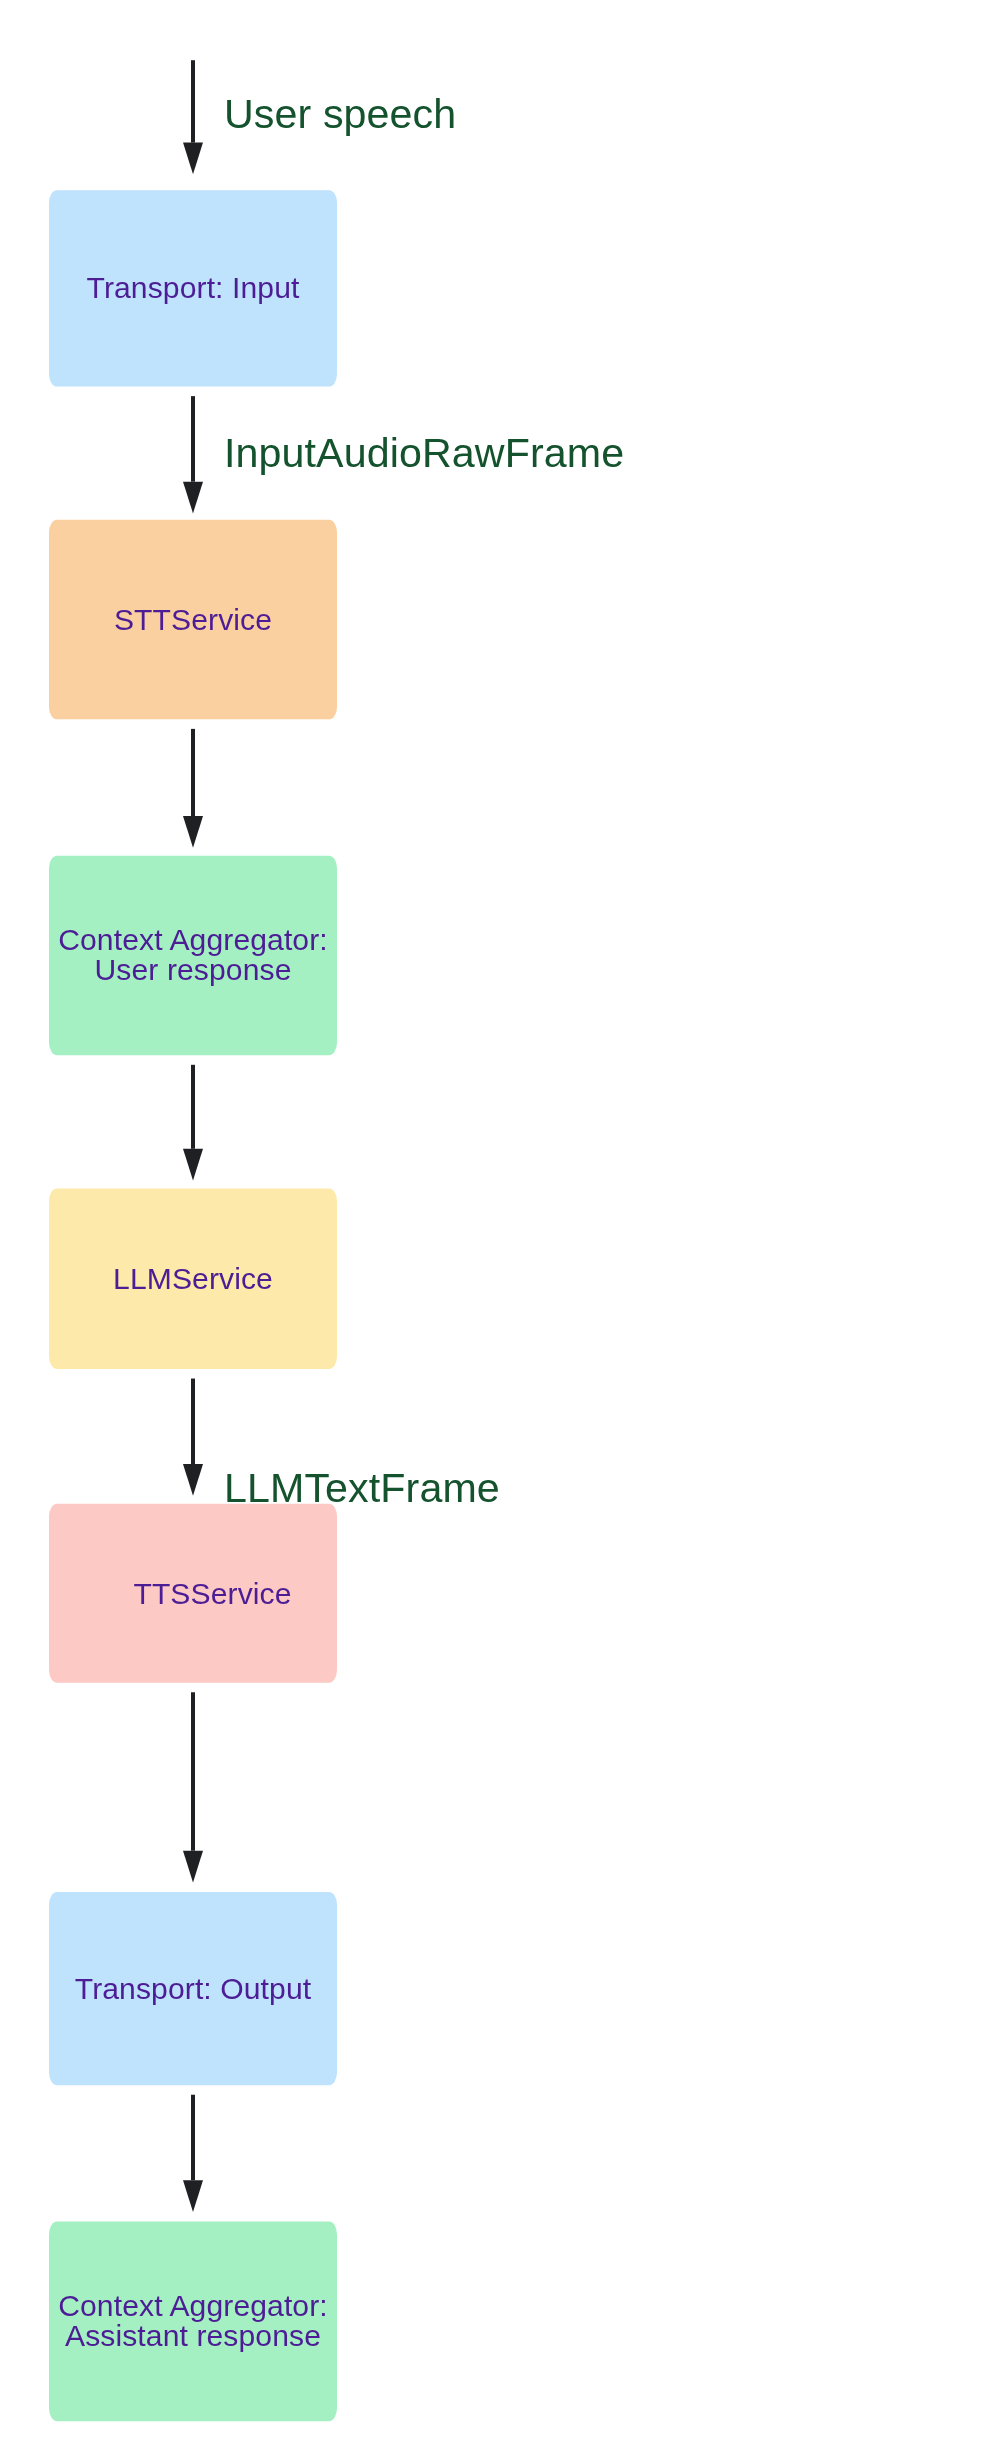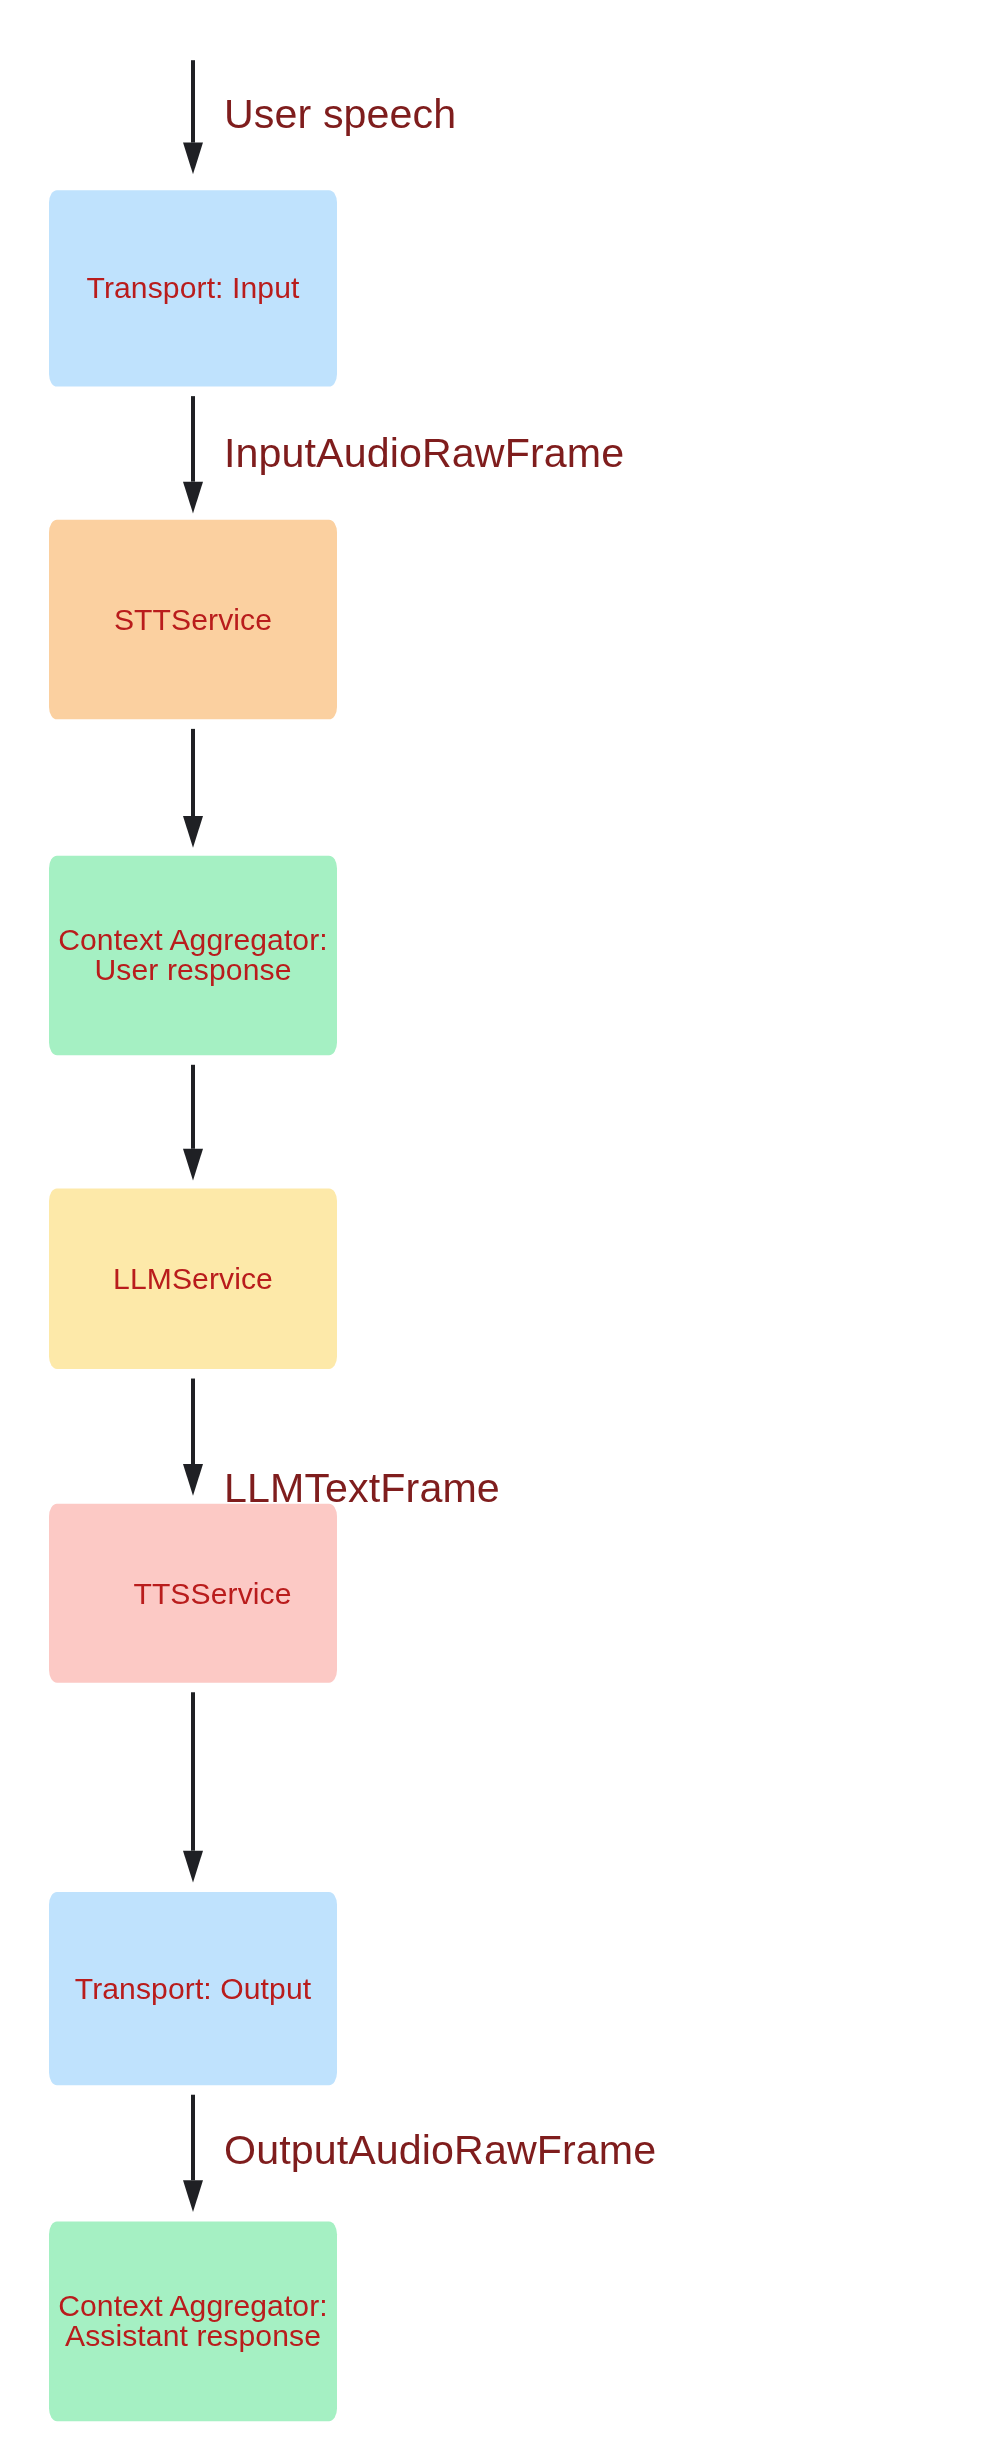--- a/index.html
+++ b/index.html
@@ -32,21 +32,21 @@
     border-radius: 8px;
     display: flex;
     align-items: center;
     justify-content: center;
     text-align: center;
     box-sizing: border-box;
   }
   .node-label {
     font-size: 19px;
     line-height: 30px;
-    color: #b91c1c;
+    color: #4c1d95;
     letter-spacing: 0.1px;
     white-space: pre-line;
     font-family: "Liberation Sans", sans-serif;
   }
 
   .node.blue   { background: #bfe2fd; }
   .node.orange { background: #fbd0a0; }
   .node.green  { background: #a5f0c3; }
   .node.yellow { background: #fde9a9; }
   .node.red    { background: #fcc9c5; }
@@ -73,21 +73,21 @@
     border-right: 10px solid transparent;
     border-top: 20px solid #1f2024;
     margin-left: -3px;
   }
 
   
   .edge-label {
     position: absolute;
     font-size: 26px;
     line-height: 34px;
-    color: #7f1d1d;
+    color: #14532d;
     white-space: pre;
     font-family: "Liberation Sans", sans-serif;
     letter-spacing: 0.1px;
   }
 </style>
 </head>
 <body>
 
 <div id="diagram" style="transform-origin: left top; transform: scale(1, 1.58452); height: 1550px;">
 
@@ -146,20 +146,19 @@
   </div>
 
   <div class="node blue" style="top:1194px; height:122px;">
     <span class="node-label" style="display: inline-block; transform-origin: center center; transform: scale(1, 0.631107); font-size: 30.1058px; line-height: 30px;">Transport: Output</span>
   </div>
 
   <div class="edge" style="top:1322px; height:74px;">
     <div class="stem" style="height:54px;"></div>
     <div class="head" style="top:54px;"></div>
   </div>
-  <div class="edge-label" style="left: 224px; top: 1340px; display: inline-block; transform-origin: left center; transform: scale(1, 0.631107); font-size: 41.1974px; line-height: 34px;">OutputAudioRawFrame</div>
 
   <div class="node green" style="top:1402px; height:126px;">
     <span class="node-label" style="display: inline-block; transform-origin: center center; transform: scale(1, 0.631107); font-size: 30.1058px; line-height: 30px;">Context Aggregator:
 Assistant response</span>
   </div>
 
 </div>
 
 </body></html>

